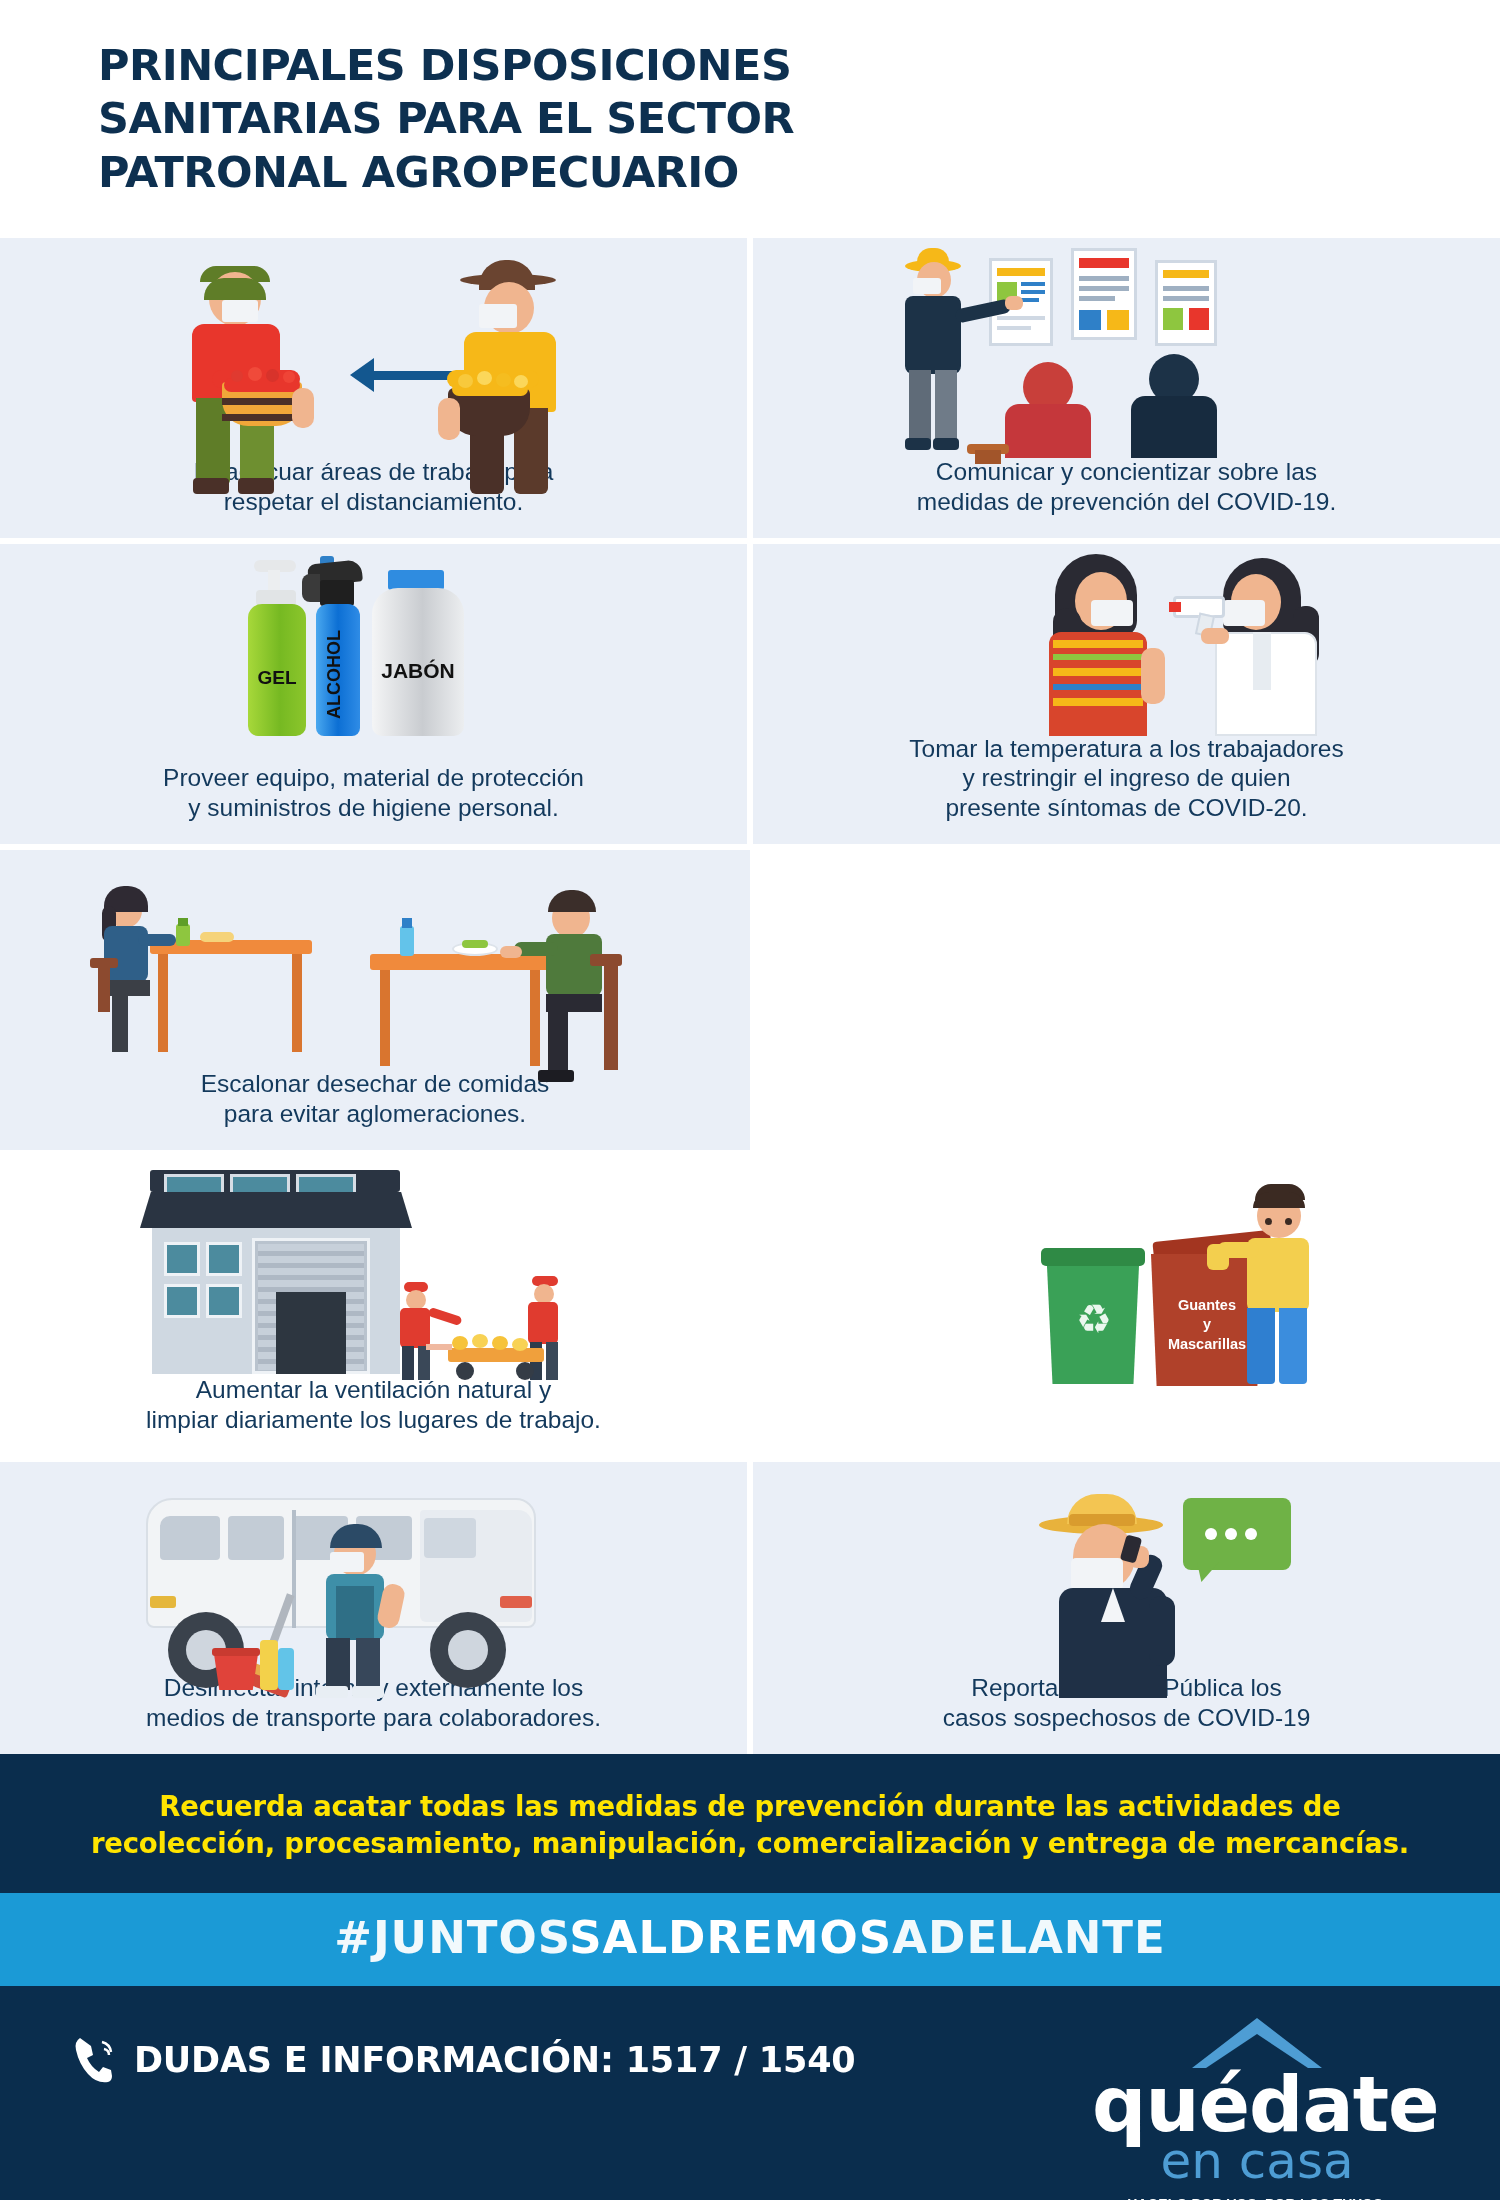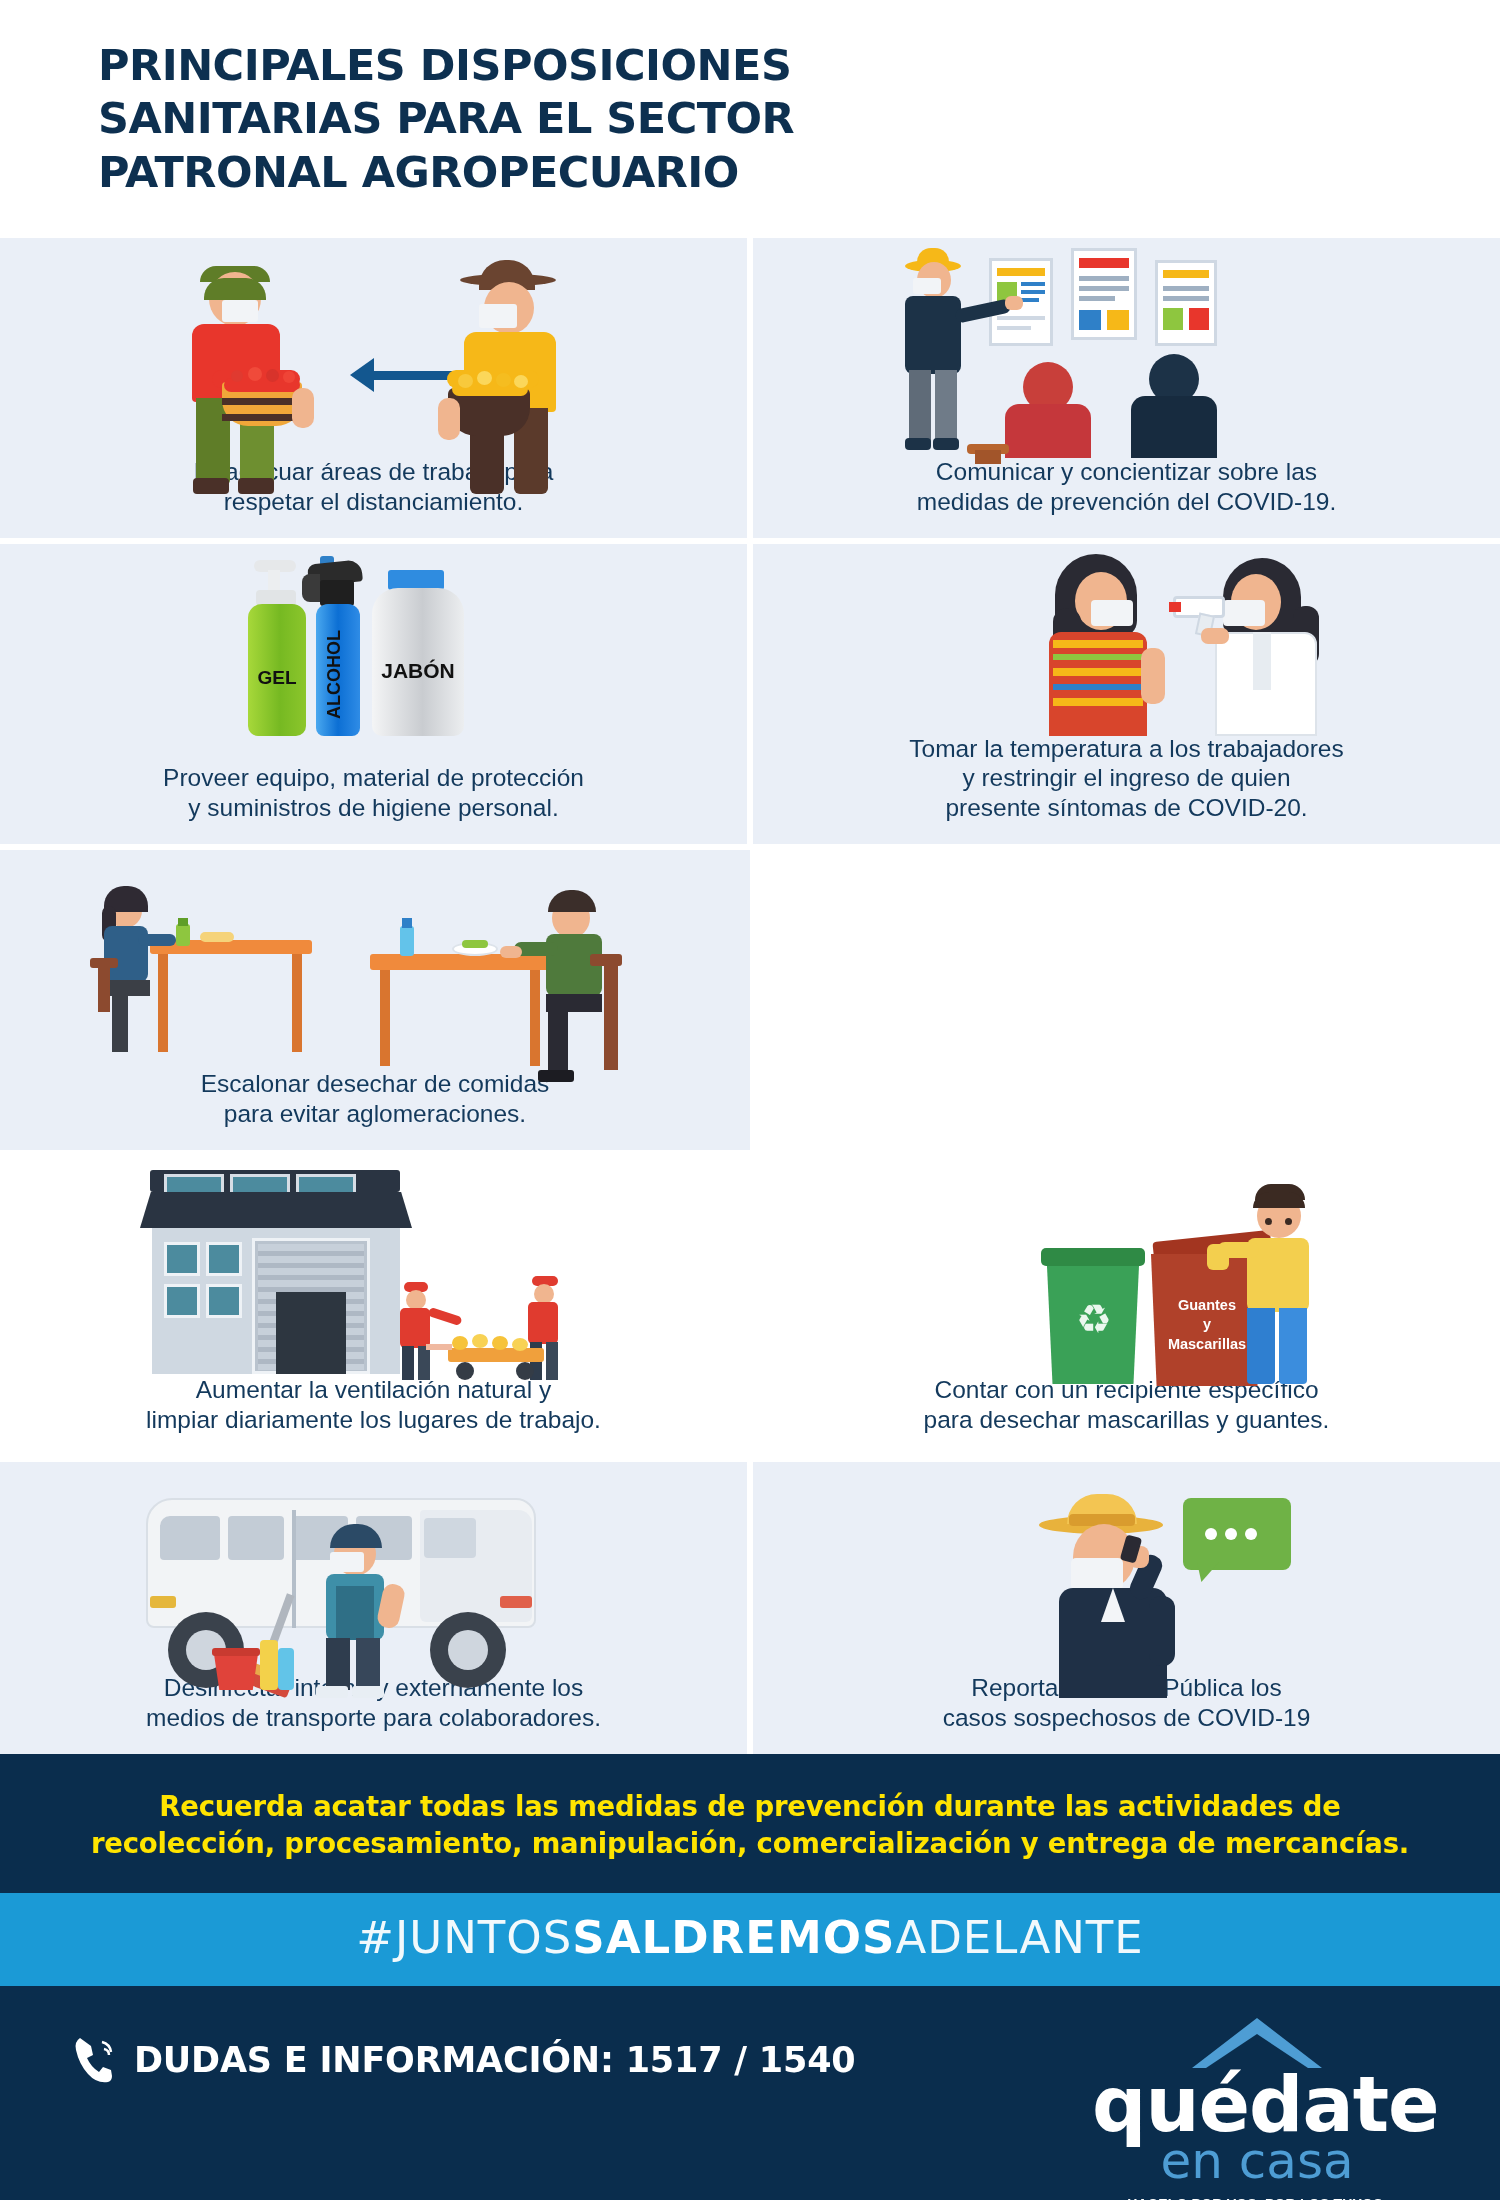--- a/index.html
+++ b/index.html
@@ -73,21 +73,21 @@
   .banner-note {
     background:#0a2d4d; color:#ffe400; text-align:center;
     font-weight:bold; font-size:27.5px; line-height:1.33;
     padding:34px 70px 32px; white-space:pre-line; letter-spacing:-0.2px;
     font-family:"DejaVu Sans", sans-serif;
   }
   .banner-hash {
     background:#1b9ad6; text-align:center; padding:18px 0 22px;
   }
   .hash-text { font-size:45px; color:#fff; letter-spacing:1px; font-family:"DejaVu Sans", sans-serif; }
-  .hash-light { font-weight:400; opacity:.94; }
+  .hash-light { font-weight:700; opacity:.94; }
   .hash-bold { font-weight:bold; }
 
   
   .footer { background:#0a2d4d; height:276px; position:relative; }
   .phone-row { position:absolute; left:72px; top:48px; display:flex; align-items:center; }
   .phone-label { color:#fff; font-weight:bold; font-size:35px; letter-spacing:-0.2px; font-family:"DejaVu Sans", sans-serif; }
   .web-row { position:absolute; left:72px; top:128px; display:flex; align-items:center; }
   .web-text { color:#fff; font-size:33px; letter-spacing:0.5px; }
   .soc { width:34px;height:34px;border:2px solid #fff;border-radius:50%;
          display:flex;align-items:center;justify-content:center;margin-left:10px;color:#fff;font-size:19px;font-weight:bold; }
@@ -380,22 +380,20 @@
         <div class="abs person-head" style="left:504px;top:38px;width:44px;height:44px;background:#f0b58f"></div>
         <div class="abs" style="left:500px;top:36px;width:52px;height:16px;background:#3b2a22;border-radius:20px 20px 0 0"></div>
         <div class="abs" style="left:512px;top:62px;width:7px;height:7px;background:#3b2a22;border-radius:50%"></div>
         <div class="abs" style="left:532px;top:62px;width:7px;height:7px;background:#3b2a22;border-radius:50%"></div>
         <div class="abs" style="left:494px;top:82px;width:62px;height:74px;background:#f3cf4e;border-radius:8px"></div>
         <div class="abs" style="left:464px;top:86px;width:42px;height:16px;background:#f3cf4e;border-radius:8px"></div>
         <div class="abs" style="left:454px;top:88px;width:22px;height:26px;background:#f3cf4e;border-radius:6px"></div>
         <div class="abs" style="left:494px;top:152px;width:28px;height:76px;background:#2f7fd0;border-radius:0 0 4px 4px"></div>
         <div class="abs" style="left:526px;top:152px;width:28px;height:76px;background:#3b8ddd;border-radius:0 0 4px 4px"></div>
       </div>
-      <div class="caption">Contar con un recipiente específico
-para desechar mascarillas y guantes.</div>
     </div>
   </div>
   <div class="row-sep"></div>
 
   <div class="row">
     <div class="cell" style="height:292px">
       <div class="art">
         <div class="abs" style="left:146px;top:36px;width:390px;height:130px;background:#f2f4f6;border-radius:26px 20px 8px 8px;border:2px solid #d9dfe6"></div>
         <div class="abs" style="left:160px;top:54px;width:60px;height:44px;background:#c3ccd6;border-radius:10px 4px 4px 4px"></div>
         <div class="abs" style="left:228px;top:54px;width:56px;height:44px;background:#c3ccd6;border-radius:4px"></div>

